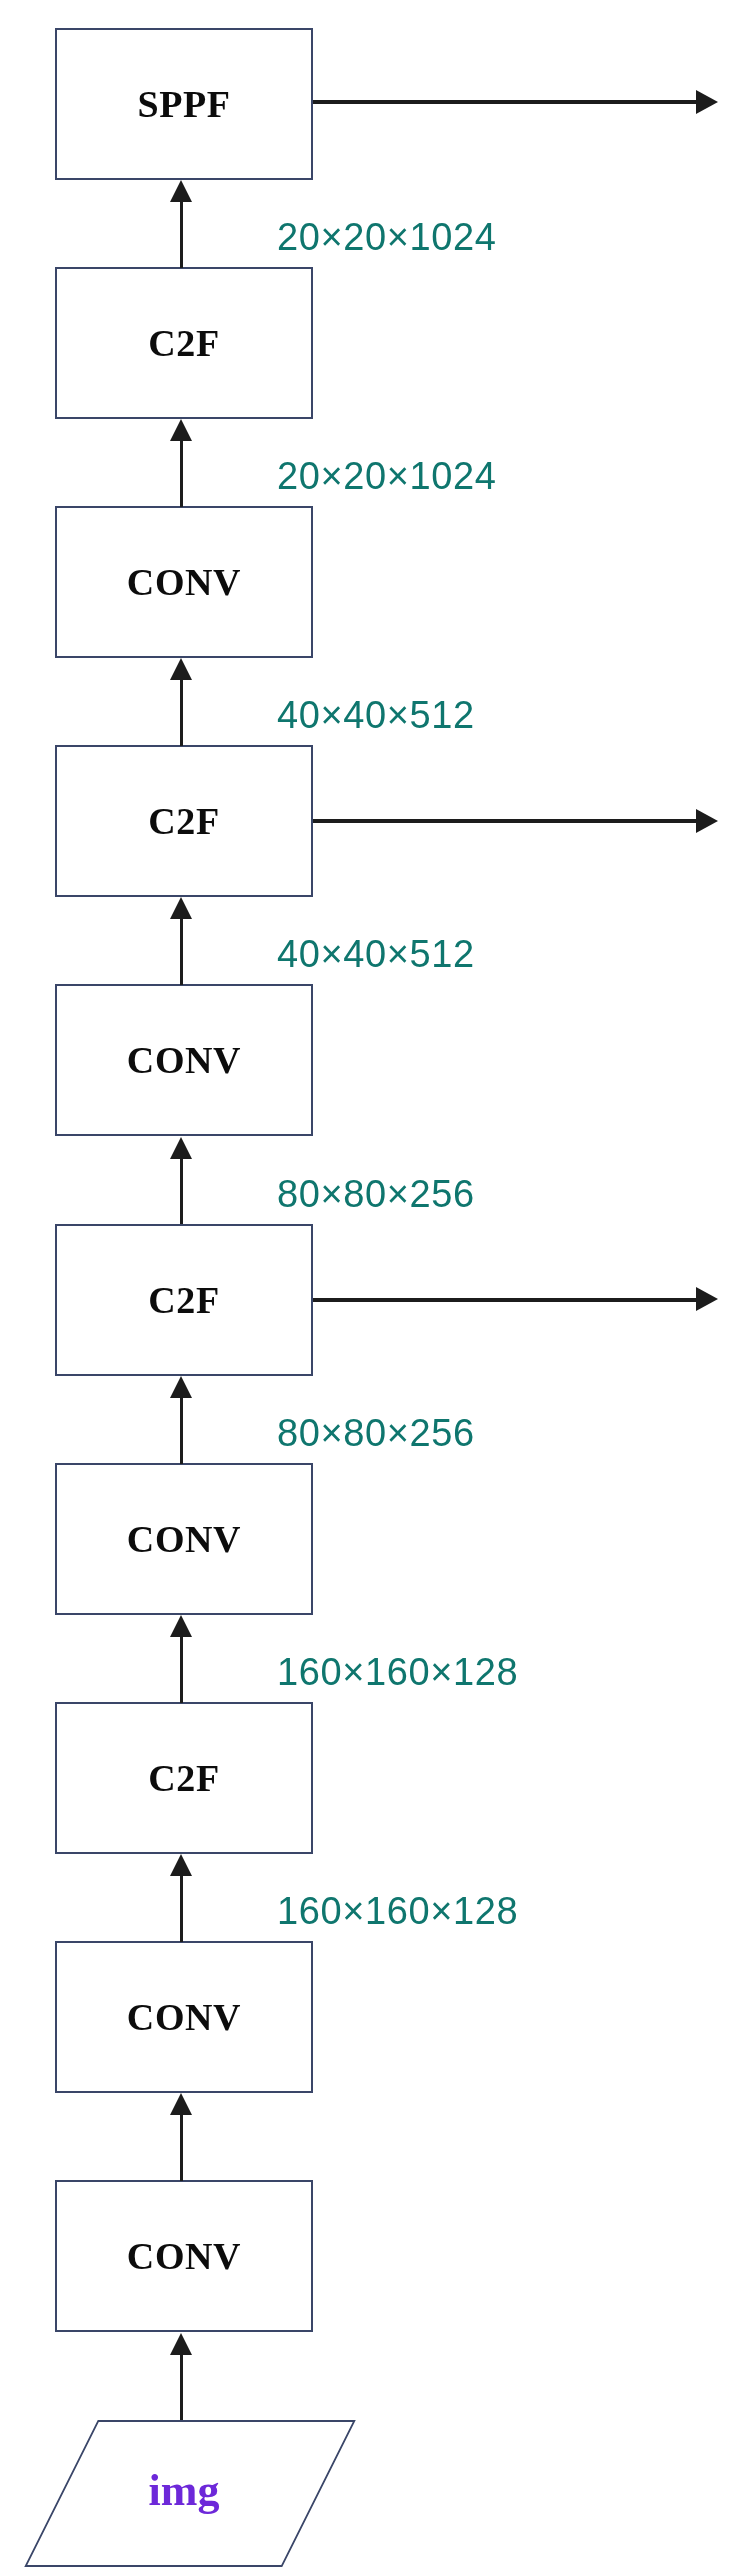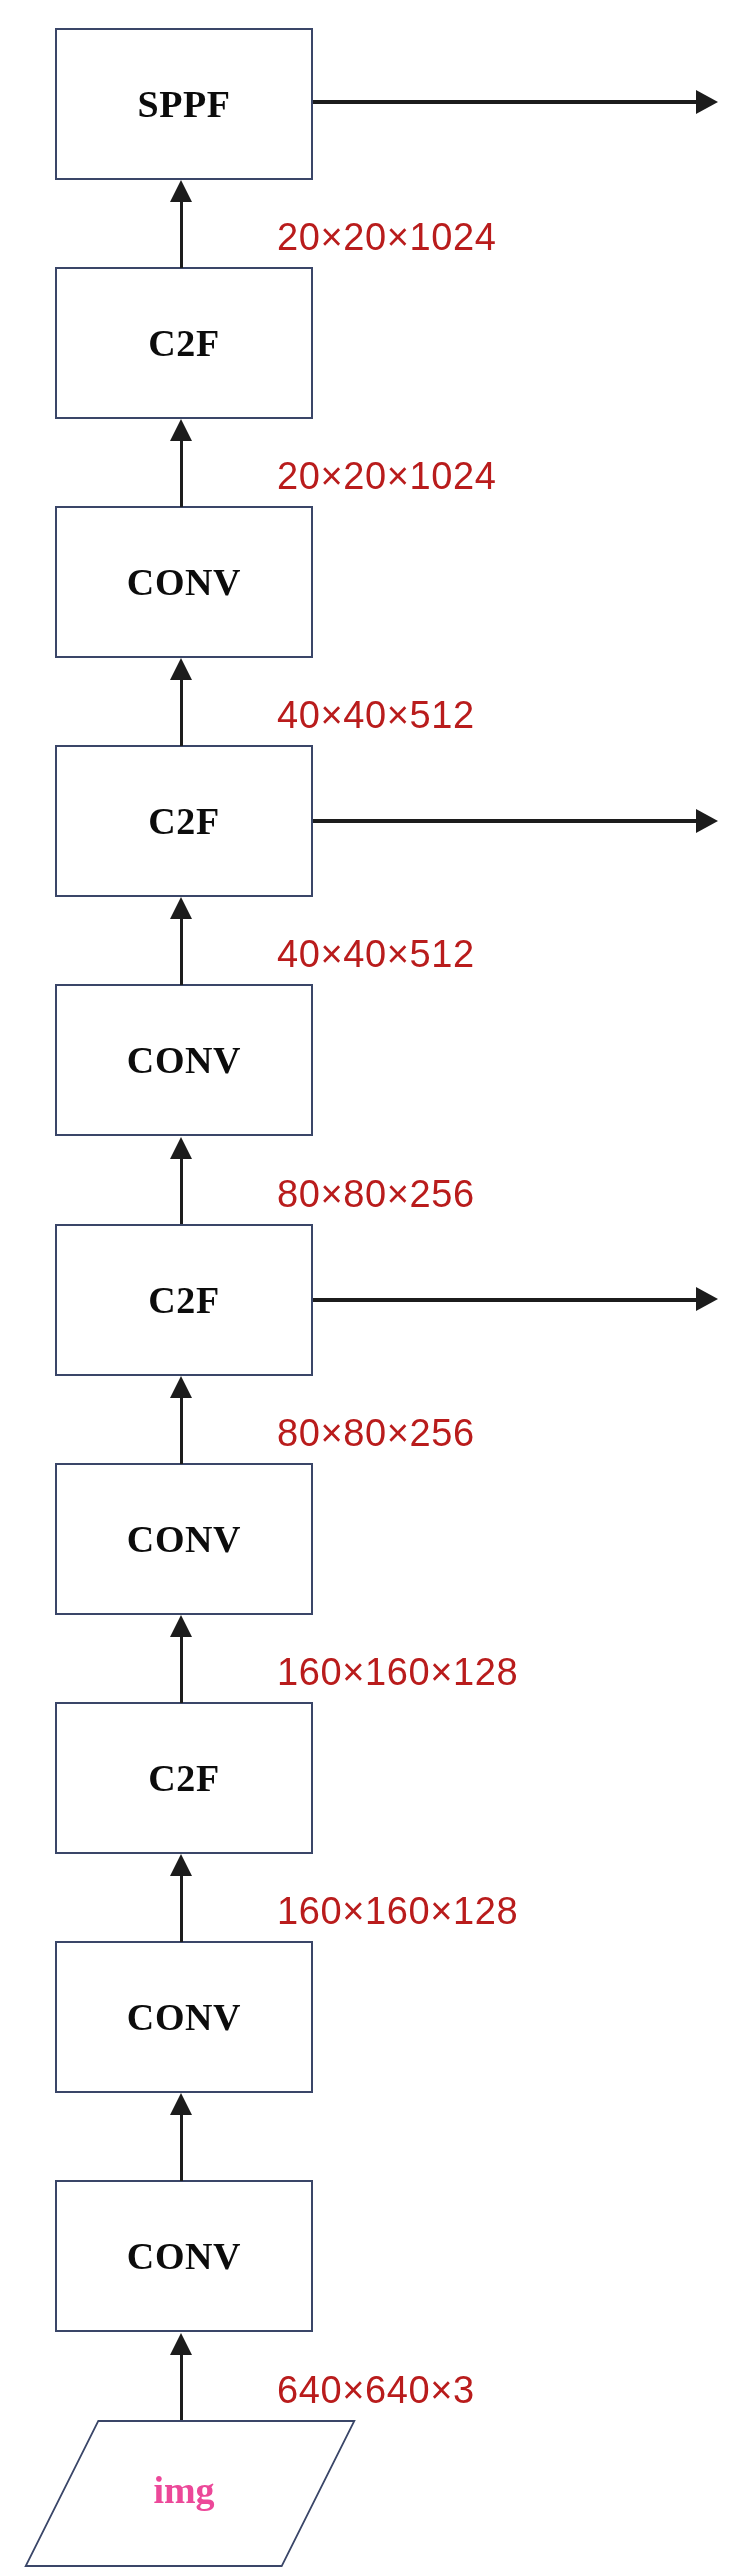--- a/index.html
+++ b/index.html
@@ -16,34 +16,34 @@
     font-family:"Liberation Serif", serif; font-weight:700;
     font-size:38px; color:#0c0c0c; letter-spacing:0.6px;
   }
   .pgram {
     position:absolute; left:61px; top:2420px; width:258px; height:147px;
     border:2.5px solid #3a4668; background:#ffffff; box-sizing:border-box;
     transform:skewX(-26.57deg);
   }
   .pgram-label {
     position:absolute; left:98px; top:2469px; width:172px; text-align:center;
-    font-family:"Liberation Serif", serif; font-weight:700; font-size:38px;
-    color:#ec4899; line-height:43px;
+    font-family:"Liberation Serif", serif; font-weight:700; font-size:44px;
+    color:#6d28d9; line-height:43px;
   }
   .vshaft { position:absolute; left:180px; width:3.1px; height:67px; background:#1c1c1c; }
   .vhead  { position:absolute; left:170px; width:0; height:0;
             border-left:11.7px solid transparent; border-right:11.7px solid transparent;
             border-bottom:22px solid #1c1c1c; }
   .hshaft { position:absolute; left:313px; width:385px; height:3.7px; background:#1c1c1c; }
   .hhead  { position:absolute; left:696px; width:0; height:0;
             border-top:12.3px solid transparent; border-bottom:12.3px solid transparent;
             border-left:22px solid #1c1c1c; }
   .dim {
     position:absolute; left:277px; font-size:38px; line-height:43px;
-    color:#b91c1c; letter-spacing:0.6px; white-space:nowrap;
+    color:#0f766e; letter-spacing:0.6px; white-space:nowrap;
   }
 </style>
 </head>
 <body>
 
 <div class="canvas">
 
   <div class="node" style="top:28px">
       <span class="node-label">SPPF</span>
     </div>
@@ -133,16 +133,15 @@
   </div>
 
   <div class="dim" style="top:216px">20×20×1024</div>
   <div class="dim" style="top:455px">20×20×1024</div>
   <div class="dim" style="top:694px">40×40×512</div>
   <div class="dim" style="top:933px">40×40×512</div>
   <div class="dim" style="top:1173px">80×80×256</div>
   <div class="dim" style="top:1412px">80×80×256</div>
   <div class="dim" style="top:1651px">160×160×128</div>
   <div class="dim" style="top:1890px">160×160×128</div>
-  <div class="dim" style="top:2369px">640×640×3</div>
 
 </div>
 
 
 </body></html>

